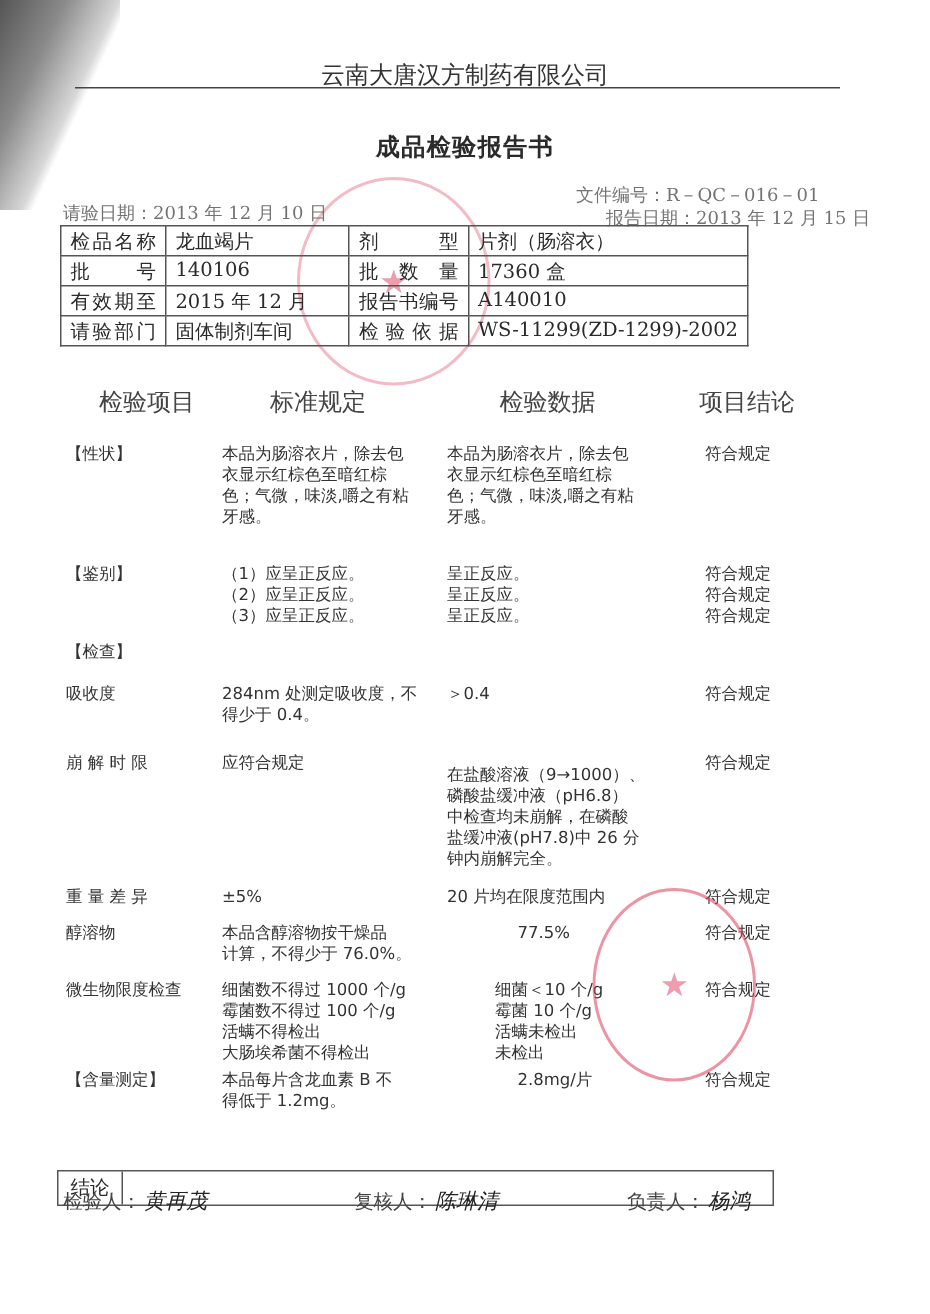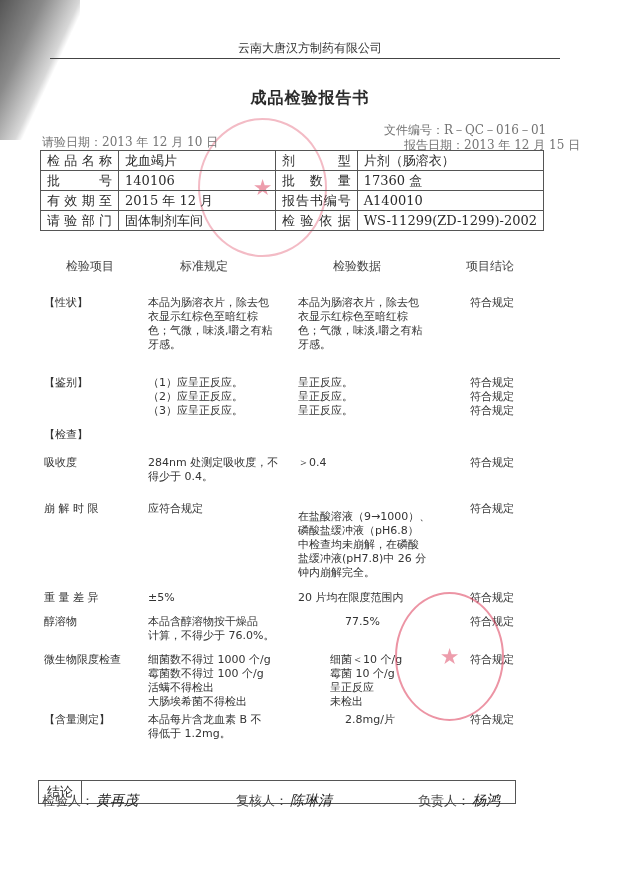--- a/index.html
+++ b/index.html
@@ -8,44 +8,44 @@
     background: #ffffff;
     font-family: "DejaVu Serif", "Liberation Serif", serif;
     color: #2a2a2a;
   }
   .corner-shadow {
     position: absolute; left: 0; top: 0; width: 80px; height: 140px;
     background: linear-gradient(115deg, #555 0%, #8a8a8a 30%, #d8d8d8 55%, rgba(255,255,255,0) 60%);
   }
   .company {
     position: absolute; left: 0; width: 620px; top: 40px; text-align: center;
-    font-size: 12px; color: #333;
+    font-size: 16px; color: #333;
     font-family: "DejaVu Sans", "Liberation Sans", sans-serif;
   }
   .company-rule { position: absolute; left: 50px; top: 58px; width: 510px; height: 1px; background: #444; }
   .title {
     position: absolute; left: 0; width: 620px; top: 88px; text-align: center;
     font-size: 16px; font-weight: bold; letter-spacing: 1px;
     font-family: "DejaVu Sans", "Liberation Sans", sans-serif;
   }
   .meta { position: absolute; font-size: 12px; color: #737373; white-space: nowrap; }
   .meta.req { left: 42px; top: 134px; }
   .meta.docno { left: 384px; top: 122px; }
   .meta.repdate { left: 384px; top: 137px; margin-left: 20px; }
 
   table.info {
-    position: absolute; left: 40px; top: 150px; width: 504px;
+    position: absolute; left: 40px; top: 150px; width: 459px;
     border-collapse: collapse; font-size: 13px; padding-left: 28px;
   }
   table.info td { border: 1px solid #555; height: 19px; padding: 0 6px; white-space: nowrap; }
   table.info td.lbl { width: 70px; text-align: justify; text-align-last: justify; }
   table.info td.val1 { width: 165px; }
   table.info td.lbl2 { width: 70px; text-align: justify; text-align-last: justify; }
 
-  .colhead { position: absolute; top: 258px; font-size: 12px; color: #444;
+  .colhead { position: absolute; top: 258px; font-size: 16px; color: #444;
     font-family: Liberation Sans, sans-serif; }
 
   .row { position: absolute; left: 0; width: 620px; font-size: 11px; line-height: 14px; color: #333;
     font-family: "DejaVu Sans", "Liberation Sans", sans-serif; }
   .c-item { position: absolute; left: 44px; white-space: nowrap; }
   .c-std { position: absolute; left: 148px; width: 142px; }
   .c-data { position: absolute; left: 298px; width: 140px; }
   .c-res { position: absolute; left: 470px; white-space: nowrap; }
   .line { display: block; white-space: nowrap; }
 
@@ -219,21 +219,21 @@
       <div class="c-item">微生物限度检查</div>
       <div class="c-std">
         <span class="line">细菌数不得过 1000 个/g</span>
         <span class="line">霉菌数不得过 100 个/g</span>
         <span class="line">活螨不得检出</span>
         <span class="line">大肠埃希菌不得检出</span>
       </div>
       <div class="c-data" style="left: 330px;">
         <span class="line">细菌＜10 个/g</span>
         <span class="line">霉菌 10 个/g</span>
-        <span class="line">呈正反应</span>
+        <span class="line">活螨未检出</span>
         <span class="line">未检出</span>
       </div>
       <div class="c-res">
         <span class="line">符合规定</span>
       </div>
     </div>
     <div class="row" style="top: 713px;">
       <div class="c-item">【含量测定】</div>
       <div class="c-std">
         <span class="line">本品每片含龙血素 B 不</span>

